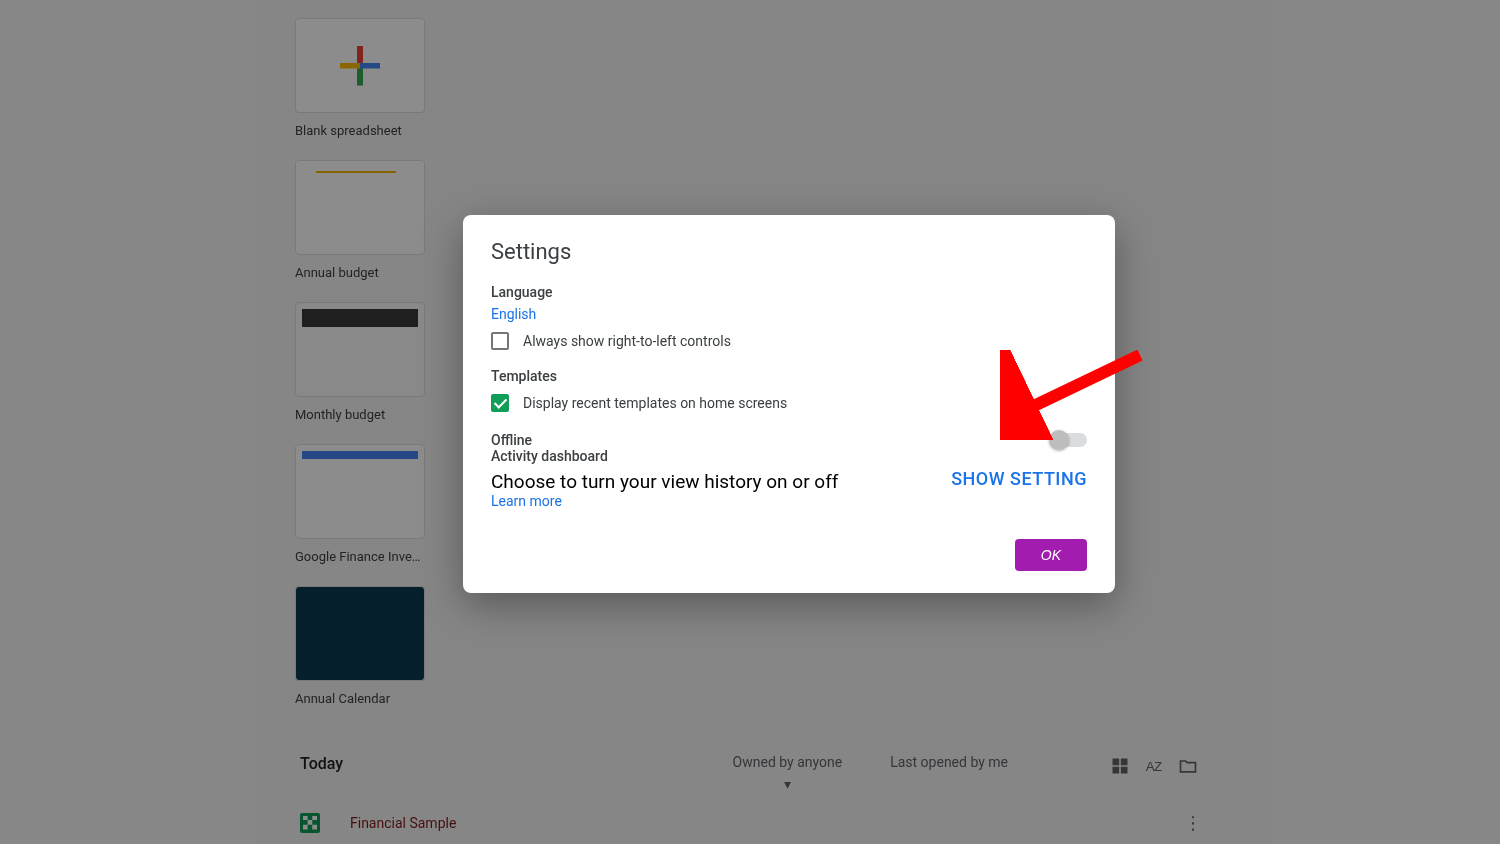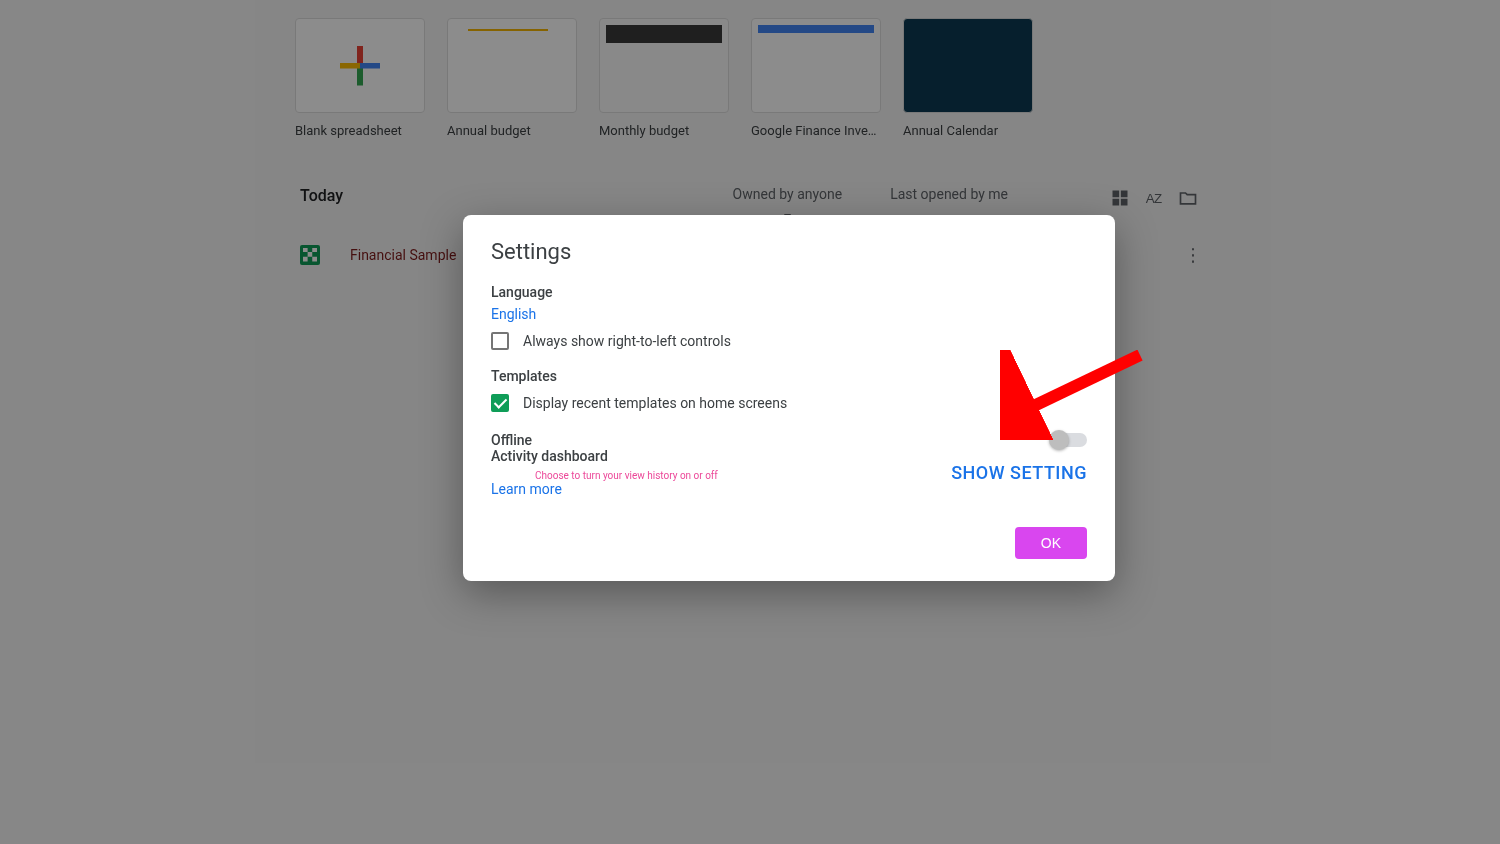--- a/index.html
+++ b/index.html
@@ -19,20 +19,21 @@
   }
   .bg {
     position: absolute;
     inset: 0;
     background: #f5f5f5;
   }
   .templates-row {
     display: flex;
     gap: 22px;
     padding: 18px 295px 0 295px;
+    flex-direction: column;
   }
   .template-card {
     width: 130px;
     display: flex;
     flex-direction: column;
   }
   .template-thumb {
     width: 130px;
     height: 95px;
     background: #fff;
@@ -227,47 +228,47 @@
     background: #bdbdbd;
     border-radius: 50%;
     box-shadow: 0 1px 3px rgba(0,0,0,0.3);
   }
   .activity-row {
     display: flex;
     align-items: flex-start;
     justify-content: space-between;
   }
   .activity-desc {
-    font-size: 10px;
-    color: #ec4899;
+    font-size: 19px;
+    color: #000000;
     margin-top: 4px;
-    margin-left: 44px;
   }
   .show-setting {
     font-size: 18px;
     font-weight: 500;
     letter-spacing: 0.5px;
     color: #1a73e8;
     align-self: center;
     cursor: pointer;
   }
   .dialog-footer {
     display: flex;
     justify-content: flex-end;
     margin-top: 30px;
   }
   .ok-btn {
-    background: #d946ef;
+    background: #a21caf;
     color: #fff;
     font-size: 14px;
     font-weight: 500;
     padding: 8px 26px;
     border: none;
     border-radius: 4px;
     cursor: pointer;
+    font-style: italic;
   }
 
   
   .red-arrow {
     position: absolute;
     left: 1000px;
     top: 350px;
     z-index: 20;
     pointer-events: none;
   }

